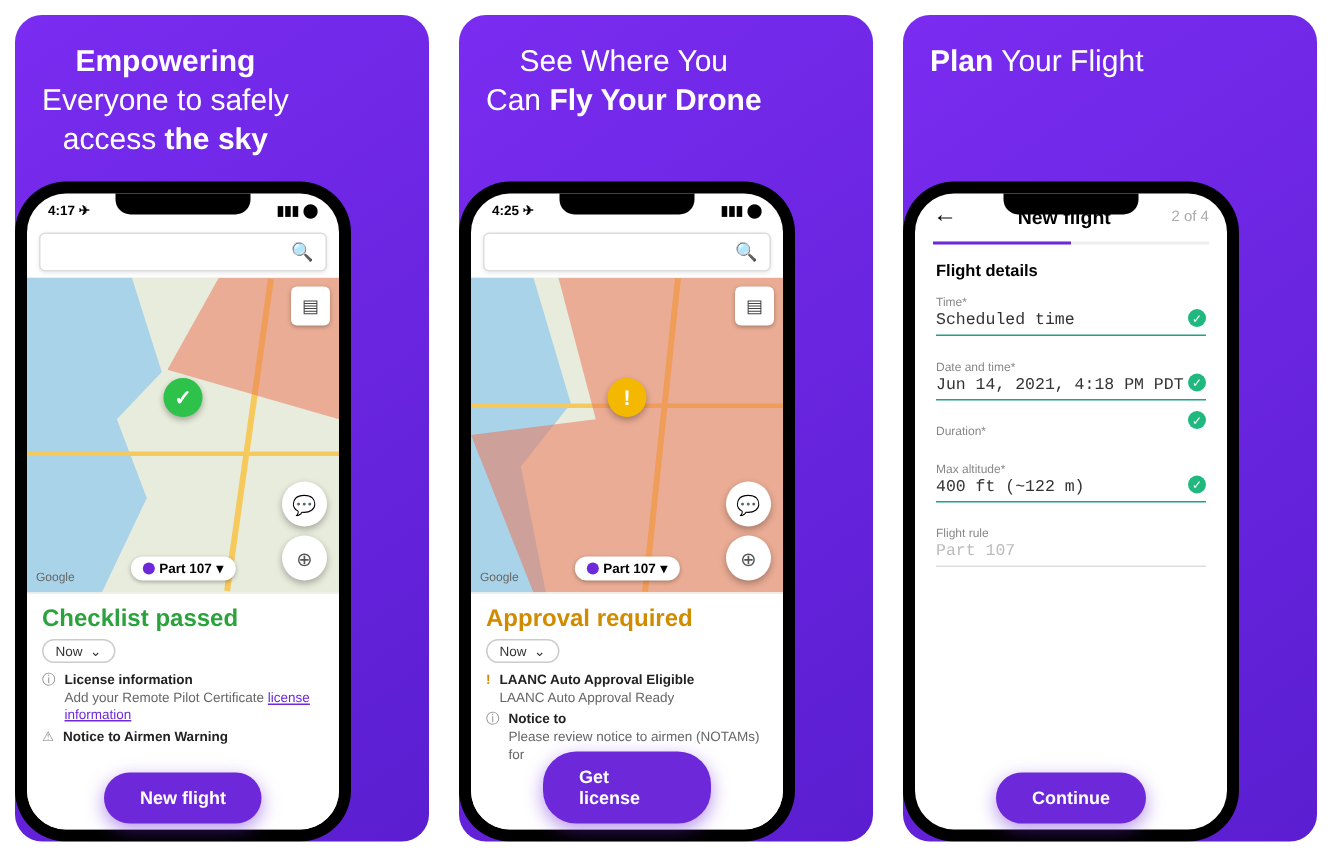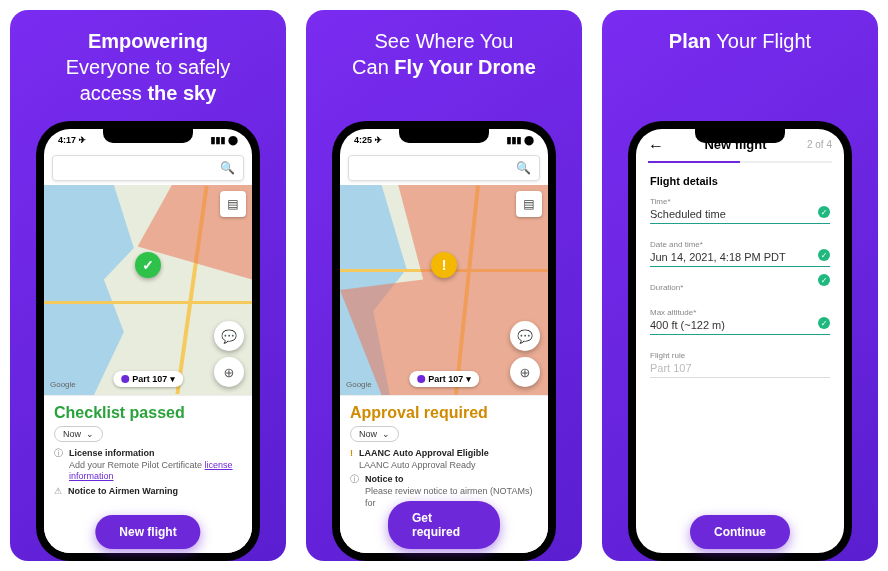--- a/index.html
+++ b/index.html
@@ -16,21 +16,21 @@
 }
 .panel {
   width: 276px;
   height: 551px;
   border-radius: 18px;
   background: linear-gradient(145deg, #7a2cf0, #5a1ed0);
   overflow: hidden;
   position: relative;
   display: flex;
   flex-direction: column;
-  align-items: center;
+  align-items: flex-start;
 }
 .headline {
   color: #fff;
   text-align: center;
   padding: 18px 18px 10px;
   font-size: 20px;
   line-height: 1.3;
   font-weight: 300;
 }
 .headline b { font-weight: 700; }
@@ -169,21 +169,21 @@
 }
 .back-arrow { font-size:16px; color:#000; }
 .h3-title { font-size:13px; font-weight:700; color:#000; }
 .steps { font-size:10px; color:#aaa; }
 .progress { height:2px; background:#eee; margin:0 12px 12px; position:relative; }
 .progress::before { content:""; position:absolute; left:0; top:0; height:100%; width:50%; background:#6d28d9; }
 .form { padding: 0 14px; }
 .section-title { font-weight:700; font-size:11px; margin-bottom:10px; }
 .field { margin-bottom:16px; position:relative; }
 .field-label { font-size:8px; color:#888; margin-bottom:2px; display:block; }
-.field-value { font-size:11px; color:#333; padding-bottom:3px; border-bottom:1.5px solid #1fa08a; }
+.field-value { font-size:11px; color:#333; padding-bottom:3px; border-bottom:1.5px solid #1fa08a;font-family:Liberation Mono, monospace; }
 .field-value.faded { color:#bbb; border-bottom-color:#ddd; }
 .check { position:absolute; right:0; bottom:6px; width:12px; height:12px; border-radius:50%; background:#1fb97f; color:#fff; font-size:8px; display:flex; align-items:center; justify-content:center; }
 </style>
 </head>
 <body>
 
 <div class="panel">
   <div class="headline">
     <b>Empowering</b><br>
     <span>Everyone to safely</span><br>
@@ -285,21 +285,21 @@
           </div>
         </div>
         <div class="info-row">
           <span class="info-icon">ⓘ</span>
           <div>
             <div class="info-title">Notice to</div>
             <div class="info-body">Please review notice to airmen (NOTAMs) for</div>
           </div>
         </div>
       </div>
-      <div class="cta">Get required</div>
+      <div class="cta">Get license</div>
     </div>
   </div>
 </div>
 
 <div class="panel">
   <div class="headline">
     <b>Plan</b><span> Your Flight</span>
   </div>
   <div class="phone">
     <div class="notch"></div>

